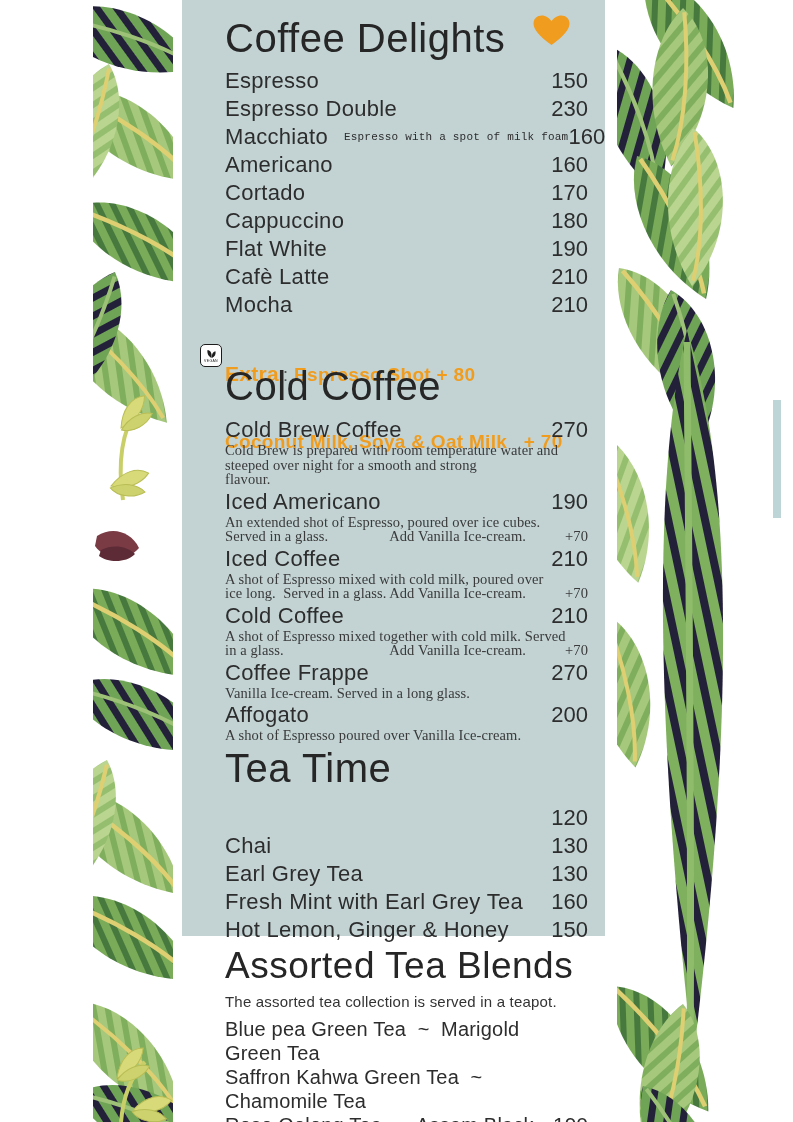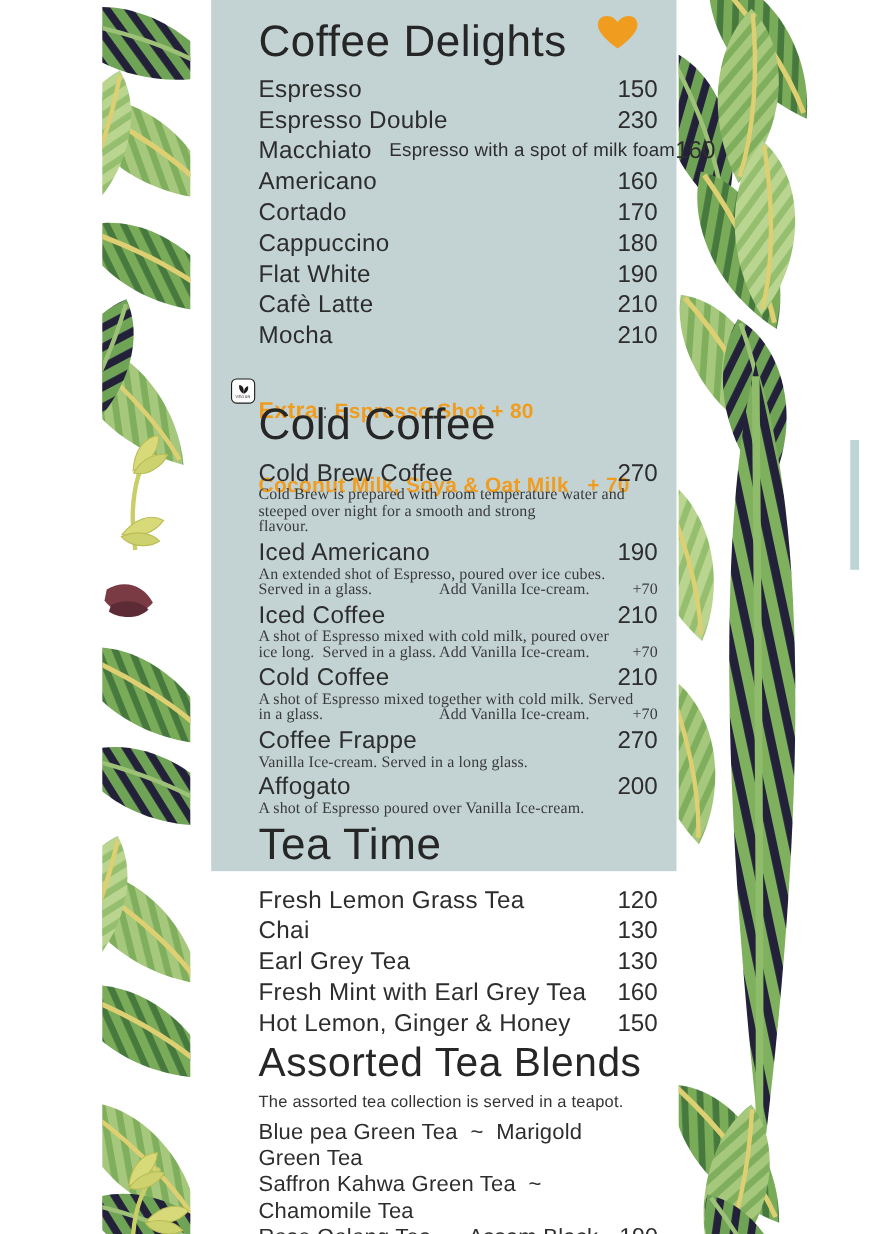--- a/index.html
+++ b/index.html
@@ -6,30 +6,30 @@
   body{
     width:793px;height:1122px;position:relative;overflow:hidden;
     background:#ffffff;
     font-family:"Liberation Sans", sans-serif;
     color:#2d2d2d;
   }
   .leafband{position:absolute;top:0;}
   #leaf-left{left:93px;}
   #leaf-right{left:617px;}
   .panel{
-    position:absolute;left:192px;top:0;width:423px;height:792px;
+    position:absolute;left:182px;top:0;width:423px;height:936px;
     background:#c3d3d4;
   }
   .sec{position:absolute;left:43px;right:17px;}
   .h1{font-size:40px;line-height:44px;letter-spacing:0.5px;color:#262626;white-space:nowrap;}
   .h1.smaller{font-size:37px;}
   .heart{display:inline-block;margin-left:28px;vertical-align:6px;}
   .mlist .mrow{display:flex;align-items:flex-end;line-height:28px;}
   .mrow .mname{font-size:22px;letter-spacing:0.3px;white-space:nowrap;}
-  .mrow .mnote{font-size:17px;margin-left:16px;letter-spacing:0.2px;white-space:nowrap;flex:1;}
+  .mrow .mnote{font-size:11px;margin-left:16px;letter-spacing:0.2px;white-space:nowrap;flex:1;font-family:Liberation Mono, monospace;}
   .mrow .mprice{margin-left:auto;font-size:22px;width:44px;text-align:right;}
   #sec-extra{line-height:22px;white-space:pre-wrap;}
   .extra-label{color:#f09c1e;font-weight:bold;font-size:21px;letter-spacing:0.3px;}
   .extra-colon{color:#555;font-size:18px;margin:0 6px 0 4px;}
   .extra-text{color:#f09c1e;font-weight:bold;font-size:19px;letter-spacing:0.3px;}
   .vegan-badge{
     position:absolute;left:-25px;top:25px;width:20px;height:21px;
     background:#fdfdfd;border:1.5px solid #1c1c1c;border-radius:5px;
     display:flex;flex-direction:column;align-items:center;justify-content:center;
   }
@@ -323,21 +323,20 @@
           <span class="mprice">200</span>
         </div>
       <div class="desc">A shot of Espresso poured over Vanilla Ice-cream.</div>
     </div>
   </div>
 
   <div class="sec h1" style="top:746px;"><span>Tea Time</span></div>
 
   <div class="sec mlist" style="top:804px;">
     <div class="mrow">
-        <span class="mname">Fresh Lemon Grass Tea</span>
         <span class="mprice">120</span>
       </div>
     <div class="mrow">
         <span class="mname">Chai</span>
         <span class="mprice">130</span>
       </div>
     <div class="mrow">
         <span class="mname">Earl Grey Tea</span>
         <span class="mprice">130</span>
       </div>

